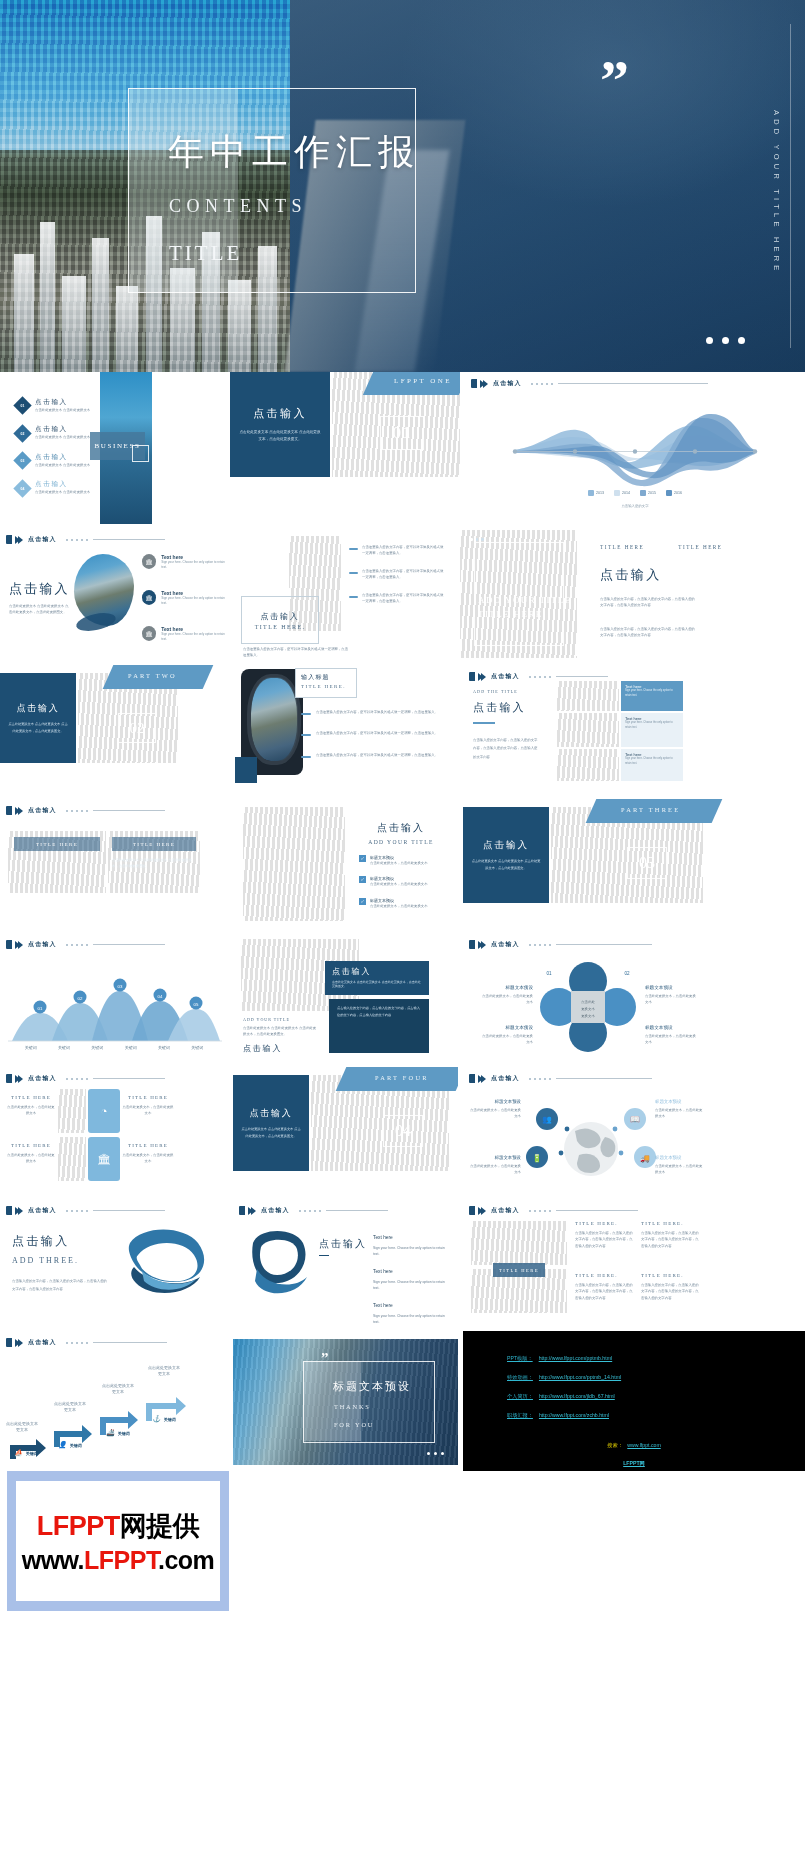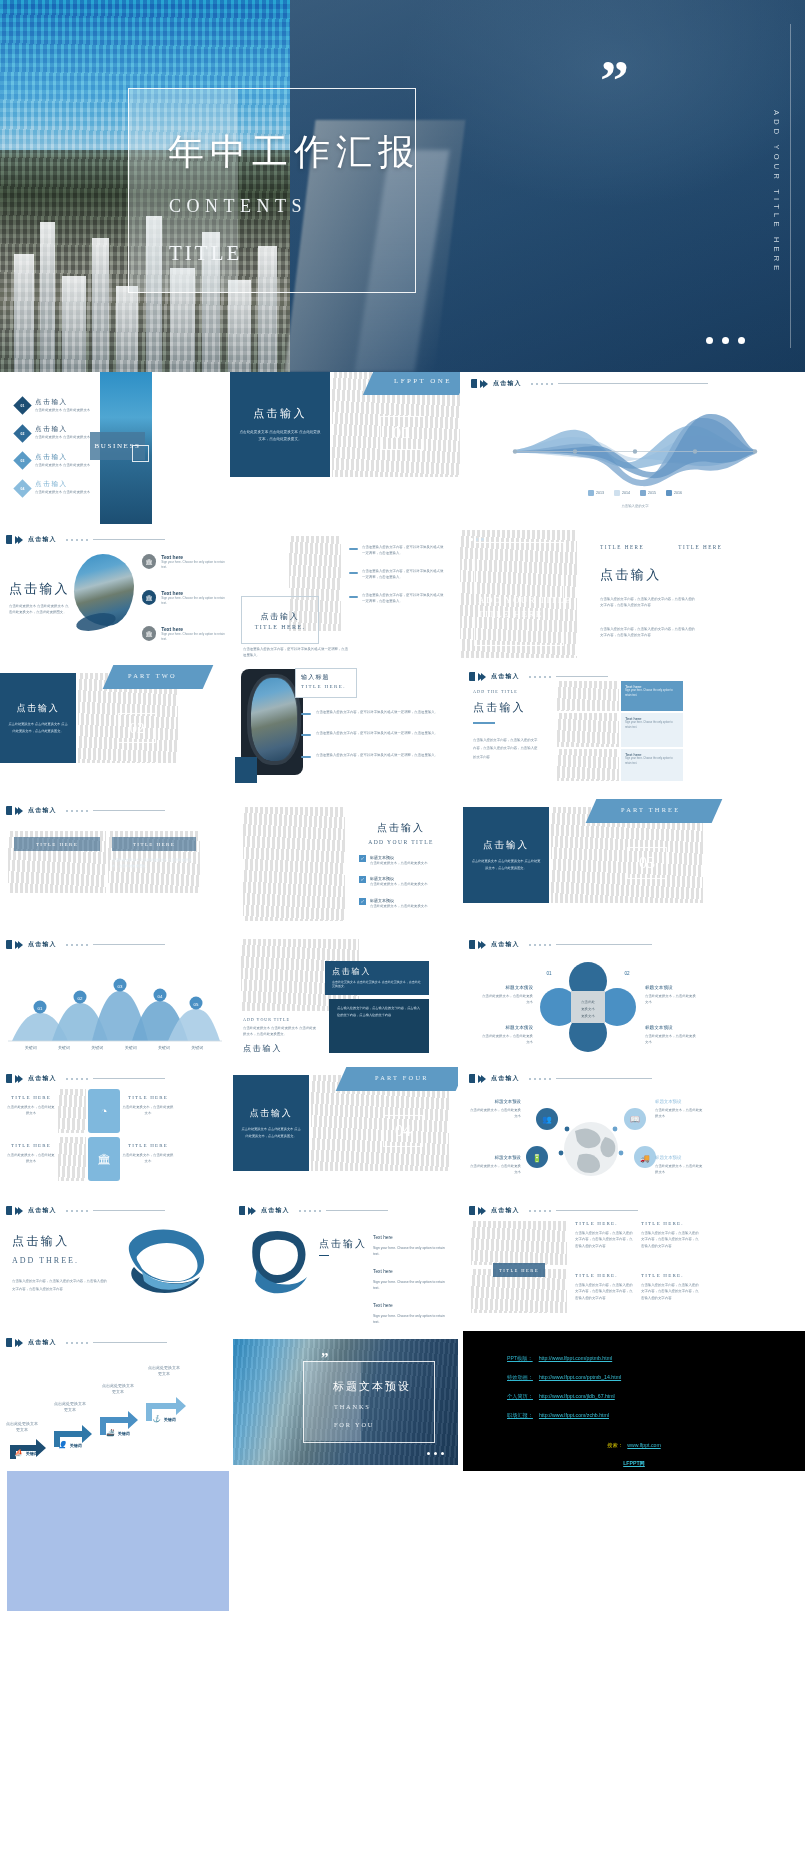--- a/index.html
+++ b/index.html
@@ -947,13 +947,17 @@
       <a href="#" style="display:inline">www.lfppt.com</a>
       <div><a href="#" style="display:inline;font-weight:bold">LFPPT网</a></div>
     </div>
   </div>
 </div>
 
 </div>
 
 <div class="footer">
   <div class="band"></div>
+  <div class="inner">
+    <div class="l1"><span class="red">LFPPT</span><span>网提供</span></div>
+    <div class="l2"><span>www.</span><span class="red">LFPPT</span><span>.com</span></div>
+  </div>
 </div>
 
 </body></html>

